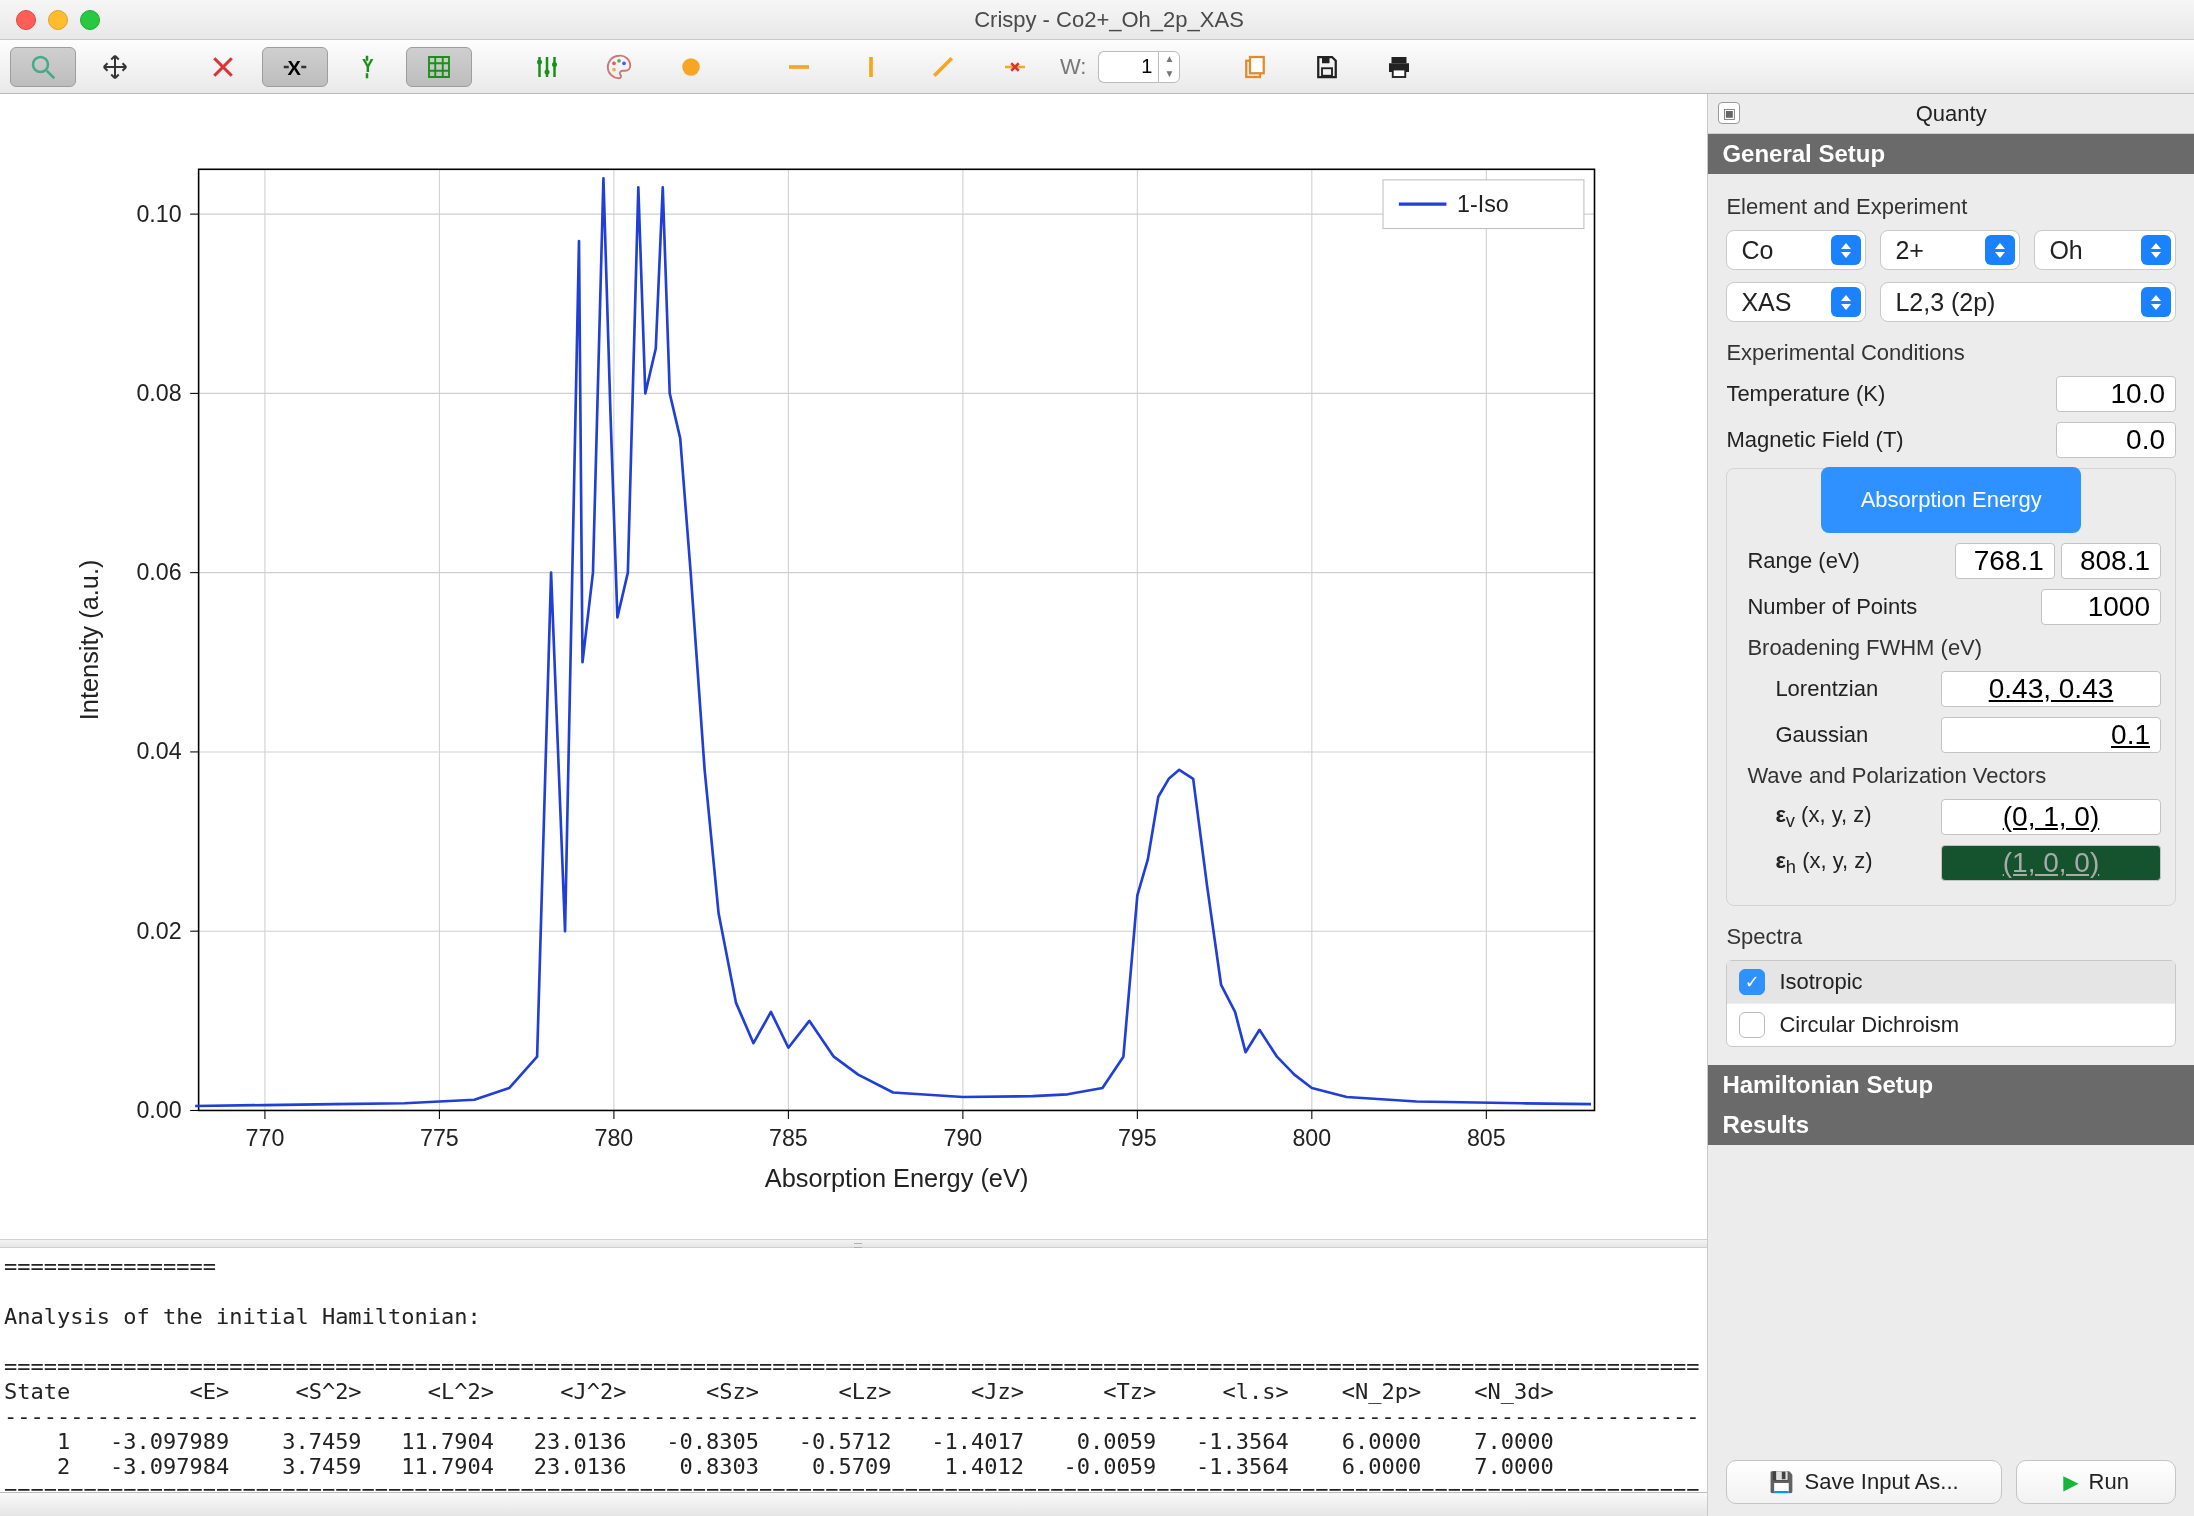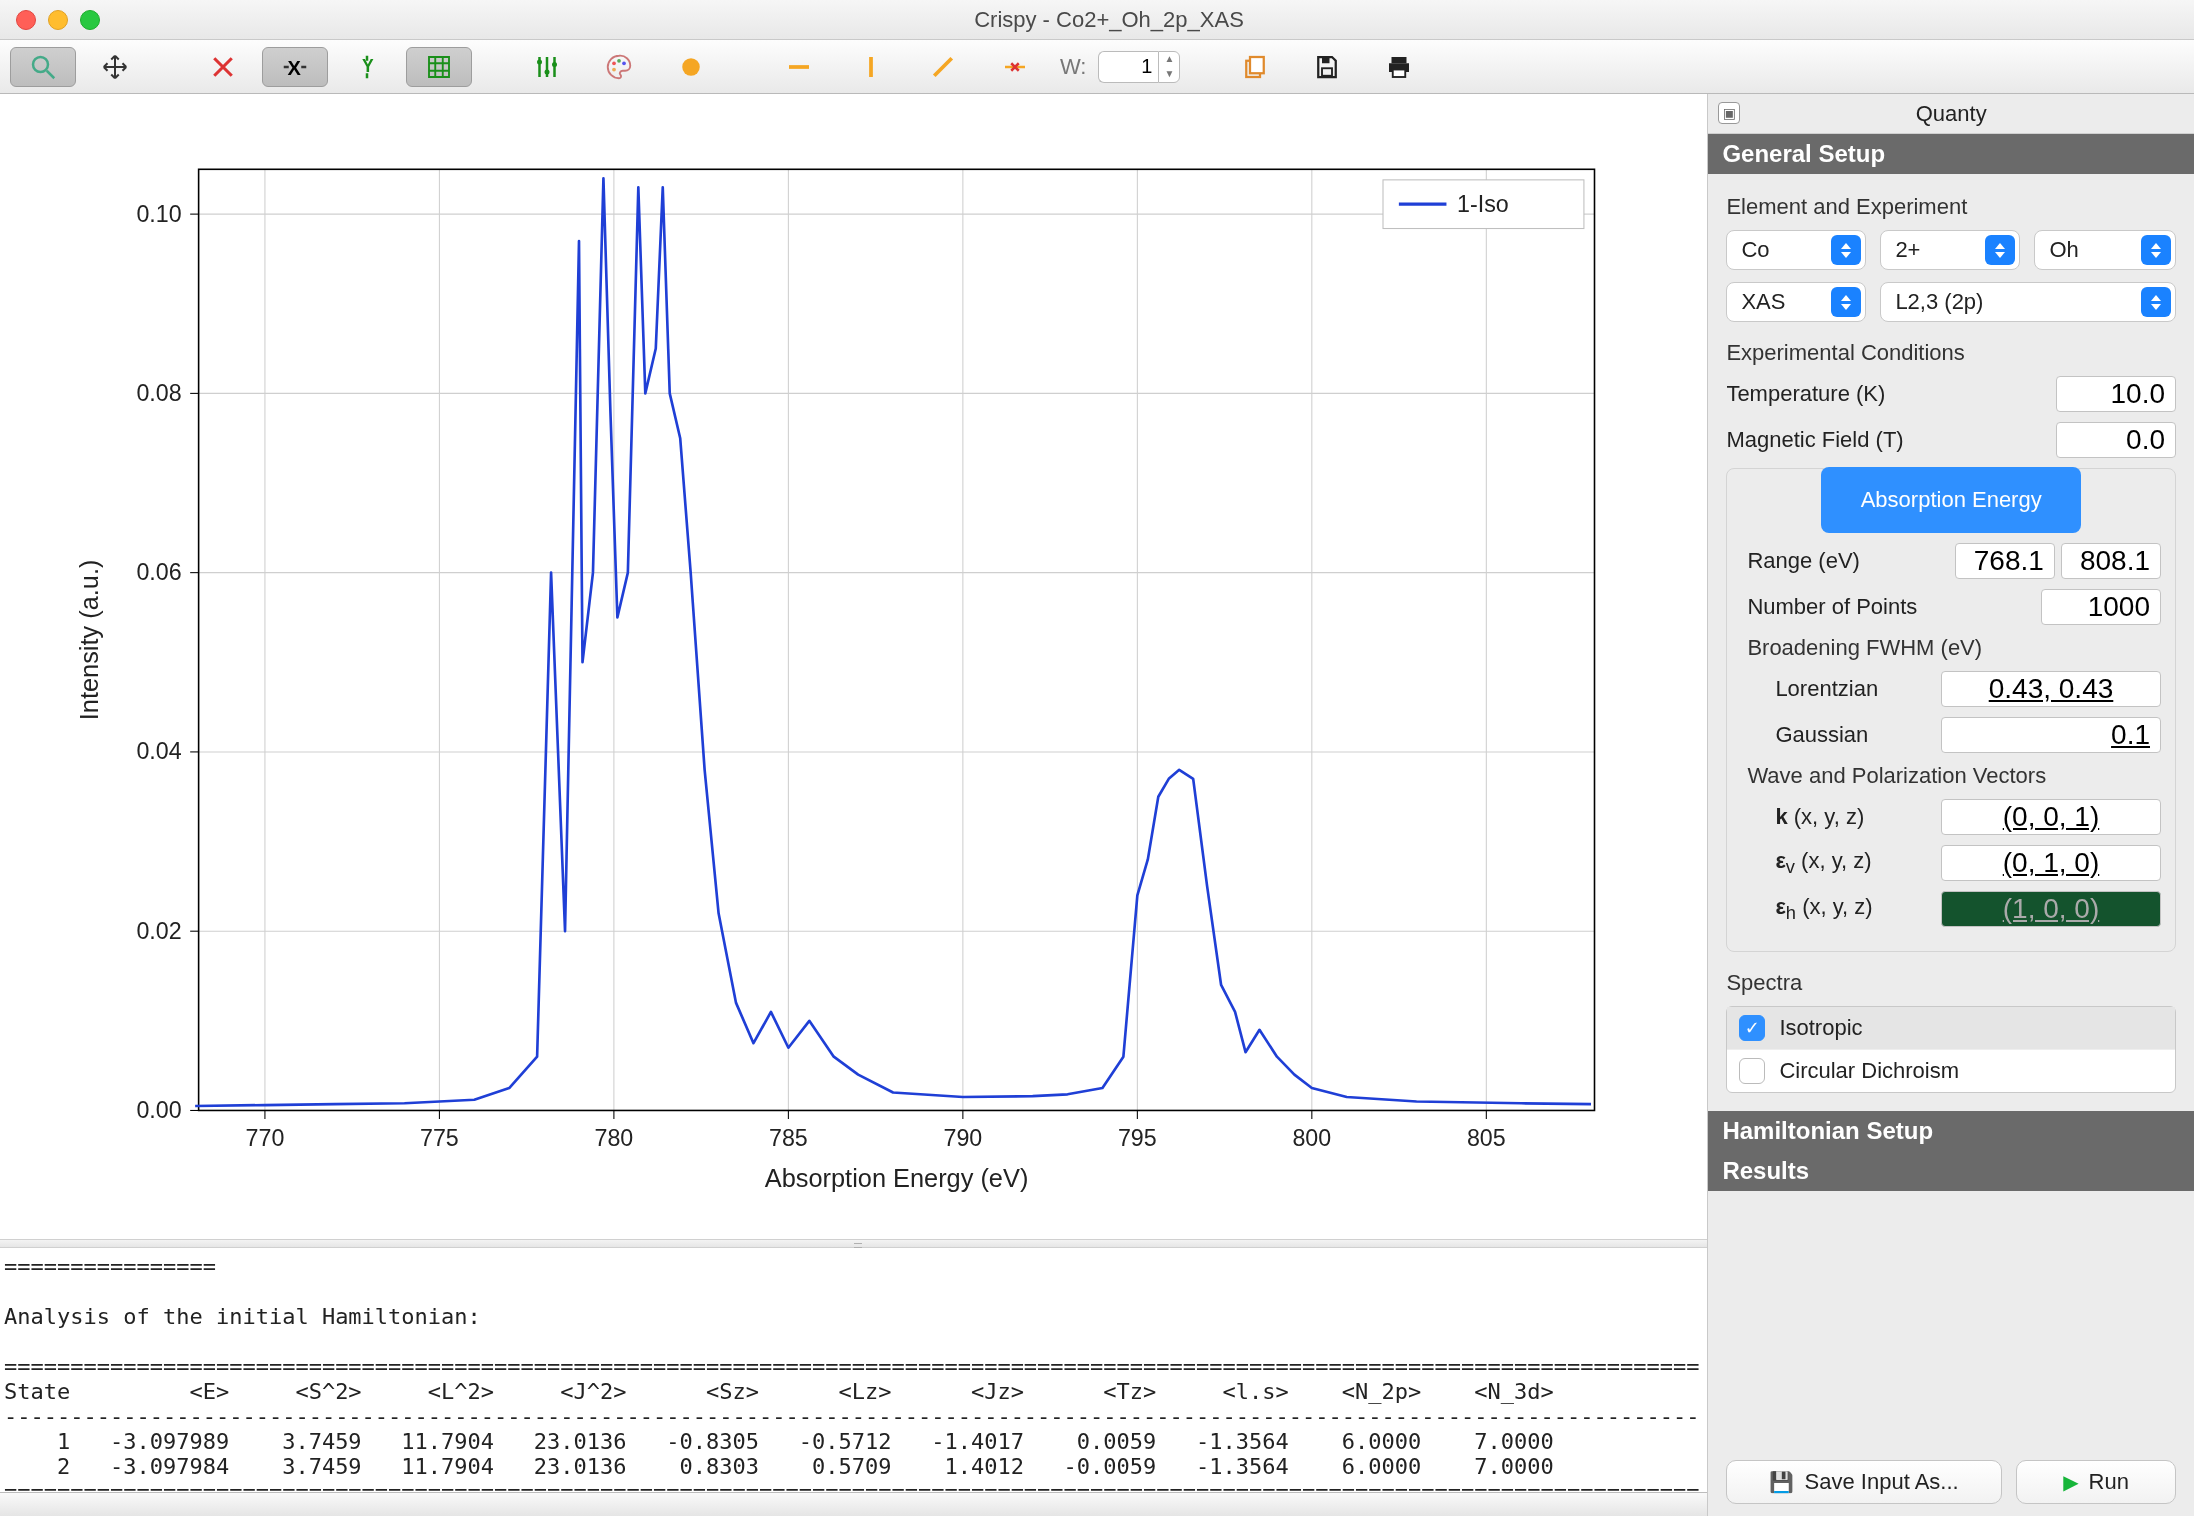--- a/index.html
+++ b/index.html
@@ -48,21 +48,21 @@
 
 
 .paneltitle { height: 40px; background:#ececec; border-bottom:1px solid #cfcfcf; display:flex; align-items:center; justify-content:center; font-size:22px; position:relative; }
 .paneltitle .tabicon { position:absolute; left:10px; top:8px; width:22px; height:22px; border:1px solid #999; border-radius:4px; background:#fff; font-size:14px; text-align:center; line-height:20px; color:#666; }
 
 .section-hdr { background:#6a6a6a; color:#fff; font-size:24px; font-weight:600; padding: 6px 14px; }
 .section-body { padding: 14px 18px 18px 18px; }
 .sublabel { font-size: 22px; color:#333; margin: 6px 0 10px 0; }
 
 .selrow { display:flex; gap: 14px; margin-bottom: 12px; }
-.macselect { flex:1; position:relative; height:40px; background:#fff; border:1px solid #c9c9c9; border-radius:8px; display:flex; align-items:center; padding: 0 40px 0 14px; font-size:22px; }
+.macselect { flex:1; position:relative; height:40px; background:#fff; border:1px solid #c9c9c9; border-radius:8px; display:flex; align-items:center; padding: 0 40px 0 14px; font-size:25px; }
 .macselect .caps { position:absolute; right:4px; top:4px; bottom:4px; width:30px; background:#1a82ff; border-radius:6px; display:flex; flex-direction:column; align-items:center; justify-content:center; }
 .macselect .caps::before, .macselect .caps::after { content:""; width:0; height:0; border-left:5px solid transparent; border-right:5px solid transparent; }
 .macselect .caps::before { border-bottom:6px solid #fff; margin-bottom:3px; }
 .macselect .caps::after { border-top:6px solid #fff; }
 
 .kv { display:flex; align-items:center; margin: 10px 0; gap:10px; }
 .kv label { flex:1; font-size:22px; }
 .kv input { width: 120px; height:36px; border:1px solid #c3c3c3; border-radius:4px; text-align:right; padding:0 10px; font-size:28px; background:#fff; }
 .kv input.wide { width: 220px; text-align:center;text-decoration:underline; }
 .kv input[disabled] { background:#14532d; color:#aaa; }
@@ -340,24 +340,20 @@
             <div class="kv indent">
                 <label>Lorentzian</label>
                 <input class="wide" value="0.43, 0.43" style="">
               </div>
             <div class="kv indent">
                 <label>Gaussian</label>
                 <input class="wide" style="text-align: right;" value="0.1">
               </div>
             <div class="sublabel">Wave and Polarization Vectors</div>
             <div class="kv indent">
-                <label><b>k</b> (x, y, z)</label>
-                <input class="wide" value="(0, 0, 1)" style="">
-              </div>
-            <div class="kv indent">
                 <label><b>ε</b><sub>v</sub> (x, y, z)</label>
                 <input class="wide" value="(0, 1, 0)" style="">
               </div>
             <div class="kv indent">
                 <label><b>ε</b><sub>h</sub> (x, y, z)</label>
                 <input class="wide" disabled="" value="(1, 0, 0)" style="">
               </div>
           </div>
         </div>
 

